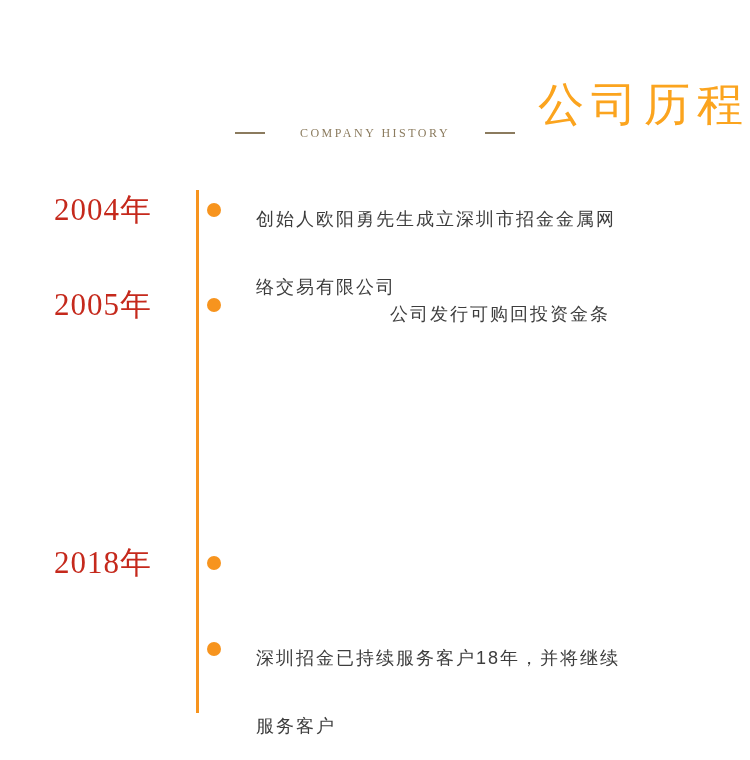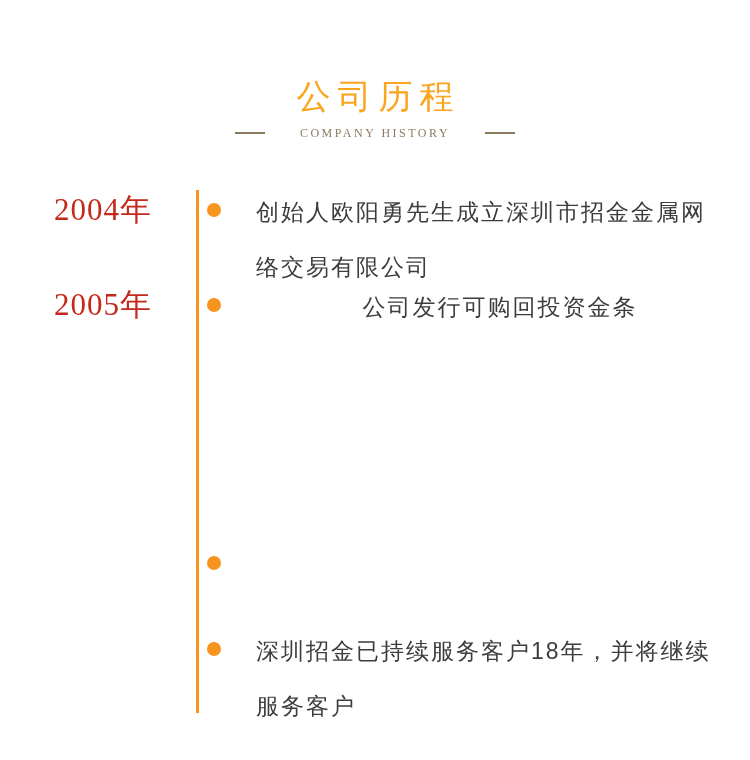--- a/index.html
+++ b/index.html
@@ -13,22 +13,22 @@
     width: 750px; height: 760px;
     background: #ffffff;
     overflow: hidden;
   }
 
   
   .page-title {
     position: absolute;
     top: 74px; left: 0;
     width: 100%;
-    text-align: center;
-    font-size: 34px;
+    text-align: right;
+    font-size: 46px;
     font-weight: 400;
     letter-spacing: 7px;
     text-indent: 7px;
     color: var(--title-orange, #FBA41E);
   }
   .subtitle-row {
     position: absolute;
     top: 122px; left: 0;
     width: 100%;
     height: 22px;
@@ -80,22 +80,22 @@
     position: absolute;
     left: 191px; top: 18px;
     width: 14px; height: 14px;
     border-radius: 50%;
     background: var(--timeline-orange, #F7941E);
   }
   .tl-desc {
     position: absolute;
     left: 240px; top: 0;
     width: 488px;
-    font-size: 23px;
-    line-height: 55px;
+    font-size: 18px;
+    line-height: 68px;
     letter-spacing: 2px;
     color: var(--text-dark, #3D3D3D);
     white-space: pre-line;
   }
 </style>
 </head>
 <body>
 
 <div class="stage">
 
@@ -117,20 +117,21 @@
   </div>
 
   <div class="tl-row r1">
     <div class="tl-year">2005年</div>
     <div class="tl-dot"></div>
     <div class="tl-desc">公司发行可购回投资金条</div>
   </div>
 
 
   <div class="tl-row r3">
+    <div class="tl-year">2018年</div>
     <div class="tl-dot"></div>
   </div>
 
   <div class="tl-row r4">
     <div class="tl-dot"></div>
     <div class="tl-desc">深圳招金已持续服务客户18年，并将继续
 服务客户</div>
   </div>
 
 </div>

